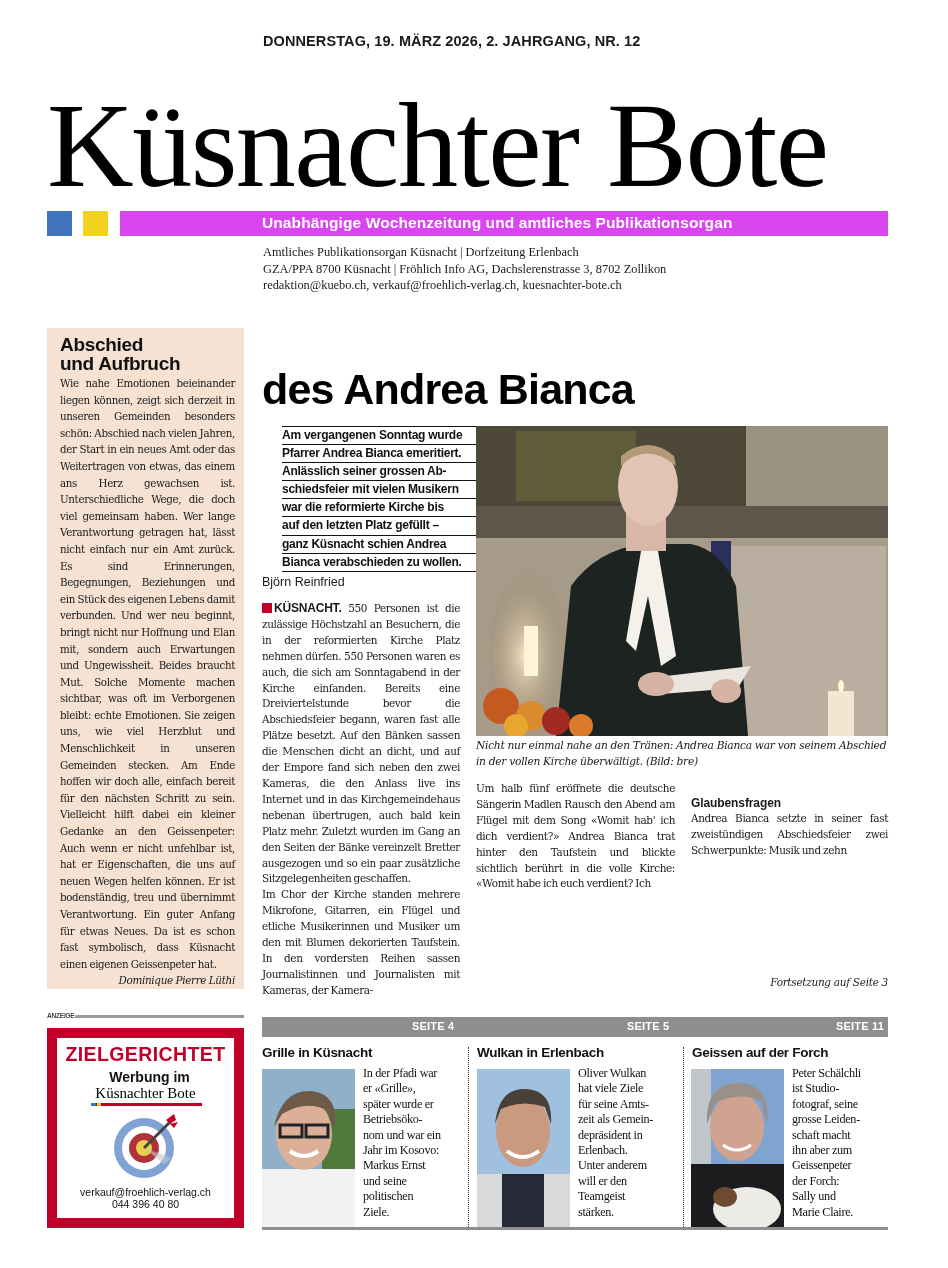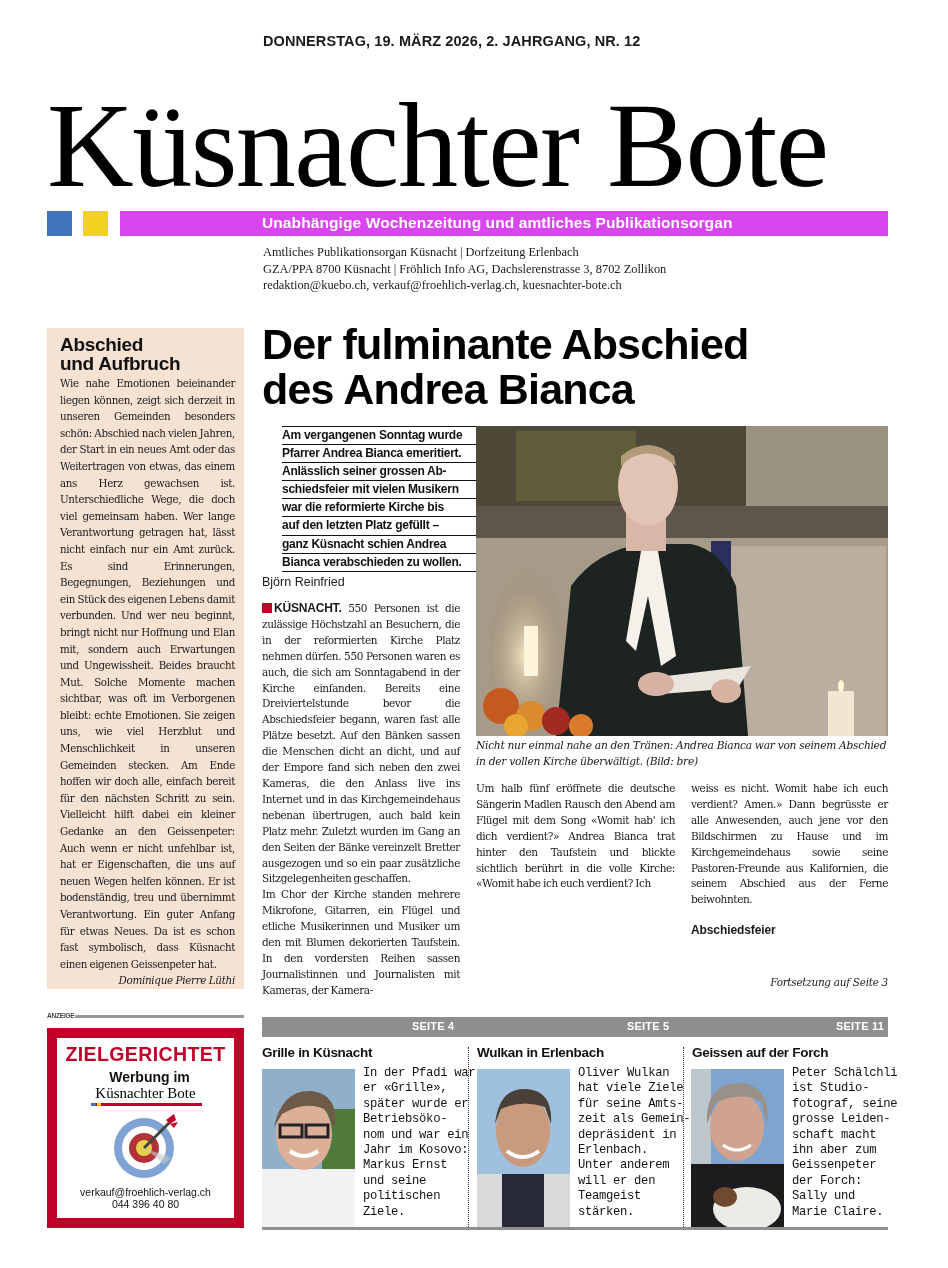--- a/index.html
+++ b/index.html
@@ -60,21 +60,21 @@
   .ad-brand-bar::before { content: ""; position: absolute; left: 0; top: 0; width: 5px; height: 3px; background: #3f74bd; }
   .ad-brand-bar::after { content: ""; position: absolute; left: 6px; top: 0; width: 4px; height: 3px; background: #f0d21f; }
   .ad-target { position: absolute; left: 55px; top: 74px; }
   .ad-contact { position: absolute; left: 0; right: 0; top: 148px; font-family: "Liberation Sans", sans-serif; font-size: 10.5px; line-height: 12px; color: #111; }
 
   
   .teaser-bar { position: absolute; left: 262px; top: 1017px; width: 626px; height: 20px; background: #8e8e8e; }
   .teaser-page { position: absolute; top: 3px; font-family: "Liberation Sans", sans-serif; font-weight: bold; font-size: 11px; color: #fff; letter-spacing: 0.2px; }
   .teaser-title { position: absolute; top: 1045px; font-family: "Liberation Sans", sans-serif; font-weight: bold; font-size: 13.5px; color: #111; letter-spacing: -0.3px; }
   .teaser-img { position: absolute; top: 1069px; width: 93px; height: 158px; overflow: hidden; }
-  .teaser-text { position: absolute; top: 1066px; font-family: Liberation Mono, monospace; font-size: 12.2px; line-height: 15.4px; color: #111; letter-spacing: -0.3px; }
+  .teaser-text { position: absolute; top: 1066px; font-family: Liberation Serif, serif; font-size: 12.2px; line-height: 15.4px; color: #111; letter-spacing: -0.3px; }
   .teaser-sep { position: absolute; top: 1047px; width: 0; height: 180px; border-left: 1px dotted #333; }
   .teaser-bottom { position: absolute; left: 262px; top: 1227px; width: 626px; height: 3px; background: #8e8e8e; }
 </style>
 </head>
 <body>
 
 <div class="dateline">DONNERSTAG, 19. MÄRZ 2026, 2. JAHRGANG, NR. 12</div>
 <div class="masthead">Küsnachter Bote</div>
 <div class="sq-blue"></div>
 <div class="sq-yellow"></div>
@@ -90,21 +90,21 @@
 <div class="commentary">
   <h2>
     <span>Abschied</span><br>
     <span>und Aufbruch</span>
   </h2>
   <p lang="de">Wie nahe Emotionen beieinander liegen können, zeigt sich derzeit in unseren Gemeinden besonders schön: Abschied nach vielen Jahren, der Start in ein neues Amt oder das Weitertragen von etwas, das einem ans Herz gewachsen ist. Unterschiedliche Wege, die doch viel gemeinsam haben. Wer lange Verantwortung getragen hat, lässt nicht einfach nur ein Amt zurück. Es sind Erinnerungen, Begegnungen, Beziehungen und ein Stück des eigenen Lebens damit verbunden. Und wer neu beginnt, bringt nicht nur Hoffnung und Elan mit, sondern auch Erwartungen und Ungewissheit. Beides braucht Mut. Solche Momente machen sichtbar, was oft im Verborgenen bleibt: echte Emotionen. Sie zeigen uns, wie viel Herzblut und Menschlichkeit in unseren Gemeinden stecken. Am Ende hoffen wir doch alle, einfach bereit für den nächsten Schritt zu sein. Vielleicht hilft dabei ein kleiner Gedanke an den Geissenpeter: Auch wenn er nicht unfehlbar ist, hat er Eigenschaften, die uns auf neuen Wegen helfen können. Er ist bodenständig, treu und übernimmt Verantwortung. Ein guter Anfang für etwas Neues. Da ist es schon fast symbolisch, dass Küsnacht einen eigenen Geissenpeter hat.</p>
   <p class="author">Dominique Pierre Lüthi</p>
 </div>
 
 <h1 class="headline">
-  <span>Der fulminante Abschied</span><br>
+  <br>
   <span>des Andrea Bianca</span>
 </h1>
 
 <div class="lead">
   <span class="lead-line">Am vergangenen Sonntag wurde</span>
   <span class="lead-line">Pfarrer Andrea Bianca emeritiert.</span>
   <span class="lead-line">Anlässlich seiner grossen Ab-</span>
   <span class="lead-line">schiedsfeier mit vielen Musikern</span>
   <span class="lead-line">war die reformierte Kirche bis</span>
   <span class="lead-line">auf den letzten Platz gefüllt –</span>
@@ -117,22 +117,22 @@
 <div class="body-col col1" lang="de">
   <p><span class="red-square"></span><span class="dateline-lead">KÜSNACHT.</span><span> 550 Personen ist die zulässige Höchstzahl an Besuchern, die in der reformierten Kirche Platz nehmen dürfen. 550 Personen waren es auch, die sich am Sonntagabend in der Kirche einfanden. Bereits eine Dreiviertelstunde bevor die Abschiedsfeier begann, waren fast alle Plätze besetzt. Auf den Bänken sassen die Menschen dicht an dicht, und auf der Empore fand sich neben den zwei Kameras, die den Anlass live ins Internet und in das Kirchgemeindehaus nebenan übertrugen, auch bald kein Platz mehr. Zuletzt wurden im Gang an den Seiten der Bänke vereinzelt Bretter ausgezogen und so ein paar zusätzliche Sitzgelegenheiten geschaffen.</span></p>
   <p>Im Chor der Kirche standen mehrere Mikrofone, Gitarren, ein Flügel und etliche Musikerinnen und Musiker um den mit Blumen dekorierten Taufstein. In den vordersten Reihen sassen Journalistinnen und Journalisten mit Kameras, der Kamera-</p>
 </div>
 
 <div class="body-col col2" lang="de">
   <p>Um halb fünf eröffnete die deutsche Sängerin Madlen Rausch den Abend am Flügel mit dem Song «Womit hab' ich dich verdient?» Andrea Bianca trat hinter den Taufstein und blickte sichtlich berührt in die volle Kirche: «Womit habe ich euch verdient? Ich</p>
 </div>
 
 <div class="body-col col3" lang="de">
-  <p>weiss es nicht. Womit habe ich euch verdient? Amen.» Dann begrüsste er alle Anwesenden, auch jene vor den Bildschirmen zu Hause und im Kirchgemeindehaus sowie seine Pastoren-Freunde aus Kalifornien, die seinem Abschied aus der Ferne beiwohnten.</p>
-  <div class="subhead">Abschiedsfeier</div>
+  <div class="subhead">Glaubensfragen</div>
+  <p>Andrea Bianca setzte in seiner fast zweistündigen Abschiedsfeier zwei Schwerpunkte: Musik und zehn</p>
 </div>
 <div class="continued">Fortsetzung auf Seite 3</div>
 
 <div class="photo">
   <svg width="412" height="310" viewBox="0 0 412 310">
     <defs>
       <linearGradient id="bg" x1="0" y1="0" x2="0" y2="1">
         <stop offset="0" stop-color="#5b5446"></stop>
         <stop offset="0.35" stop-color="#7a6f60"></stop>
         <stop offset="1" stop-color="#a2978a"></stop>

